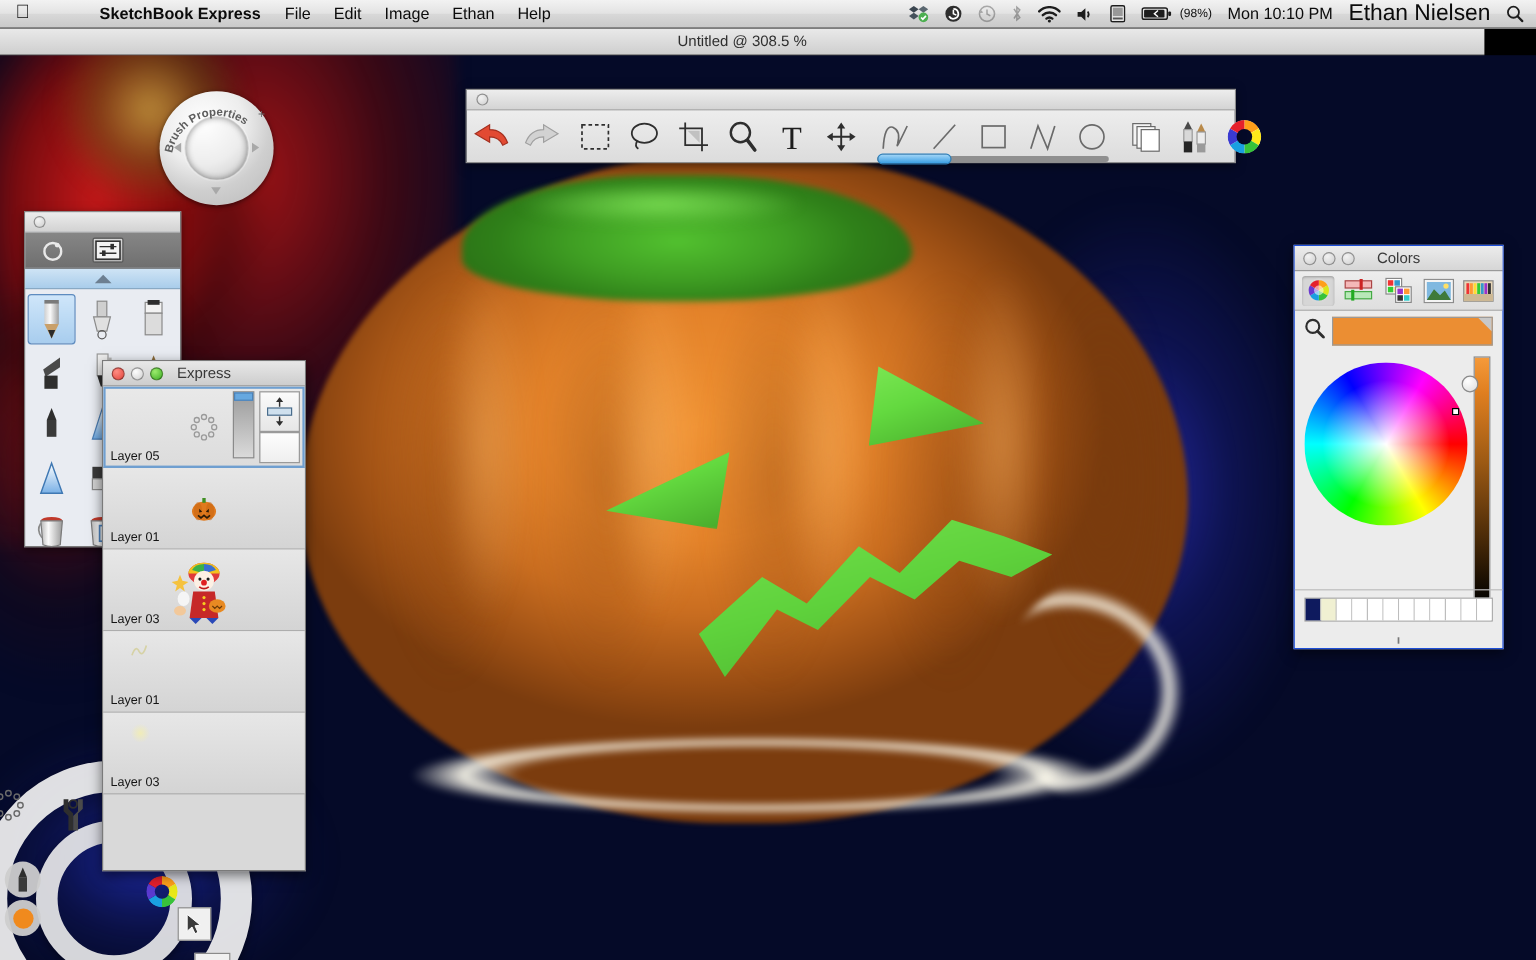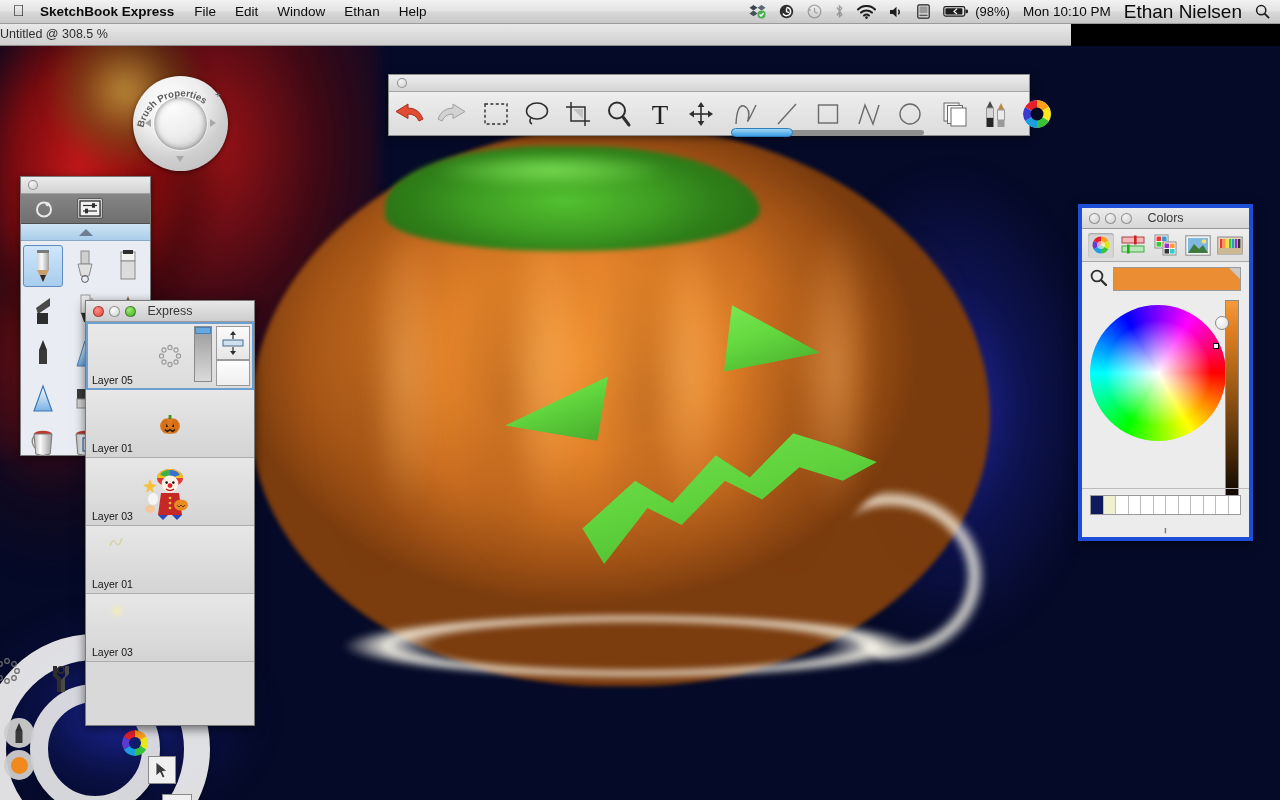--- a/index.html
+++ b/index.html
@@ -13,43 +13,43 @@
 
   
   #menubar {
     position:absolute; left:0; top:0; width:1280px; height:24px;
     background:linear-gradient(to bottom,#f2f2f2 0%,#e3e3e3 48%,#d8d8d8 52%,#c9c9c9 100%);
     border-bottom:1px solid #9b9b9b;
     display:flex; align-items:center; z-index:100;
     font-size:13.5px; color:#0b0b0b;
   }
   #menubar .apple { margin-left:13px; margin-right:15px; font-size:16px; line-height:1; position:relative; top:-1px; }
-  #menubar .app-name { font-weight:bold; margin-right:20px; font-size:13.5px; }
+  #menubar .app-name { font-weight:bold; margin-right:20px; font-size:13.5px;margin-left:43px; }
   #menubar .mi { margin-right:19px; font-size:13.5px; }
   #menubar .right { margin-left:auto; display:flex; align-items:center; gap:13px; padding-right:10px; }
   #menubar .right .si { display:flex; align-items:center; font-size:13px; color:#1a1a1a; }
-  .pct { font-size:13px; margin-left:-7px;text-align:right; }
+  .pct { font-size:10px; margin-left:-7px;text-align:right; }
   .clock { font-size:13.5px; }
   .user { font-size:19px; }
 
   
   .ico-svg { display:block; }
   .dim { opacity:.35; }
 
   
   #canvas-area {
     position:absolute; left:0; top:24px; width:1280px; height:776px;
     overflow:hidden;
   }
   
   #doc-titlebar {
-    position:absolute; left:0; top:0; width:1071px; height:22px;
+    position:absolute; left:0; top:0; width:1237px; height:22px;
     background:linear-gradient(to bottom,#e9e9e9,#cfcfcf);
     border-bottom:1px solid #8e8e8e;
-    text-align:left; font-size:12.5px; color:#2e2e2e; line-height:21px;
+    text-align:center; font-size:12.5px; color:#2e2e2e; line-height:21px;
     z-index:20;
   }
 
   
   #painting { position:absolute; left:0; top:22px; width:1280px; height:754px; background:#050a28; overflow:hidden; }
   .pt { position:absolute; }
 
   
   .curtain {
     left:-40px; top:-20px; width:420px; height:430px;
@@ -220,21 +220,21 @@
   .layer .reorder2 {
     position:absolute; right:4px; top:38px; width:34px; height:26px;
     background:linear-gradient(to bottom,#fdfdfd,#efefef); border:1px solid #9a9a9a;
   }
   .thumb-bg { width:104px; height:58px; border-radius:2px;
      background:radial-gradient(ellipse 60px 34px at 52px 52px,#2a47b8 0%,#13227e 45%,#0a1146 75%,#060b2e 100%);
      box-shadow:inset 0 0 6px rgba(0,0,0,.6); }
 
   
   #colors { left:1078px; top:180px; width:175px; height:337px;
-      background:#ececec; border:4px solid #1d4ed8; box-shadow:0 3px 10px rgba(0,0,0,.55); }
+      background:#ececec; border:1px solid #1d4ed8; box-shadow:0 3px 10px rgba(0,0,0,.55); }
   #colors .tb { background:linear-gradient(to bottom,#ececec,#d6d6d6); }
   #colors .tb .title { font-size:12.5px; color:#3a3a3a; }
   #colors .modebar { height:33px; display:flex; align-items:center; gap:6px; padding:0 6px;
       background:linear-gradient(to bottom,#eeeeee,#dedede); border-bottom:1px solid #a8a8a8; }
   #colors .mode { width:28px; height:25px; display:flex; align-items:center; justify-content:center; border-radius:3px; }
   #colors .mode.sel { background:#d6d6d6; box-shadow:inset 0 1px 2px rgba(0,0,0,.25); }
   #colors .searchrow { height:34px; display:flex; align-items:center; gap:6px; padding:0 8px; }
   #colors .swatchbig { flex:1; height:24px; border:1px solid #9a9a9a; position:relative; }
   #colors .swatchbig::after { content:""; position:absolute; right:0; top:0;
       border-top:11px solid #c8c8c8; border-left:11px solid transparent; }
@@ -283,21 +283,21 @@
   .lg-sq { width:28px; height:28px; background:#f0f0f0; border:1px solid #8a8a8a; display:flex; align-items:center; justify-content:center; }
 </style>
 </head>
 <body>
 
 <div id="menubar">
   <span class="apple"></span>
   <span class="app-name">SketchBook Express</span>
   <span class="mi">File</span>
   <span class="mi">Edit</span>
-  <span class="mi">Window</span>
+  <span class="mi">Image</span>
   <span class="mi">Ethan</span>
   <span class="mi">Help</span>
 
   <div class="right">
     <span class="si">
       <svg class="ico-svg" width="17" height="15" viewBox="0 0 17 15">
         <path d="M4.5 1 L0.5 3.8 L4.5 6.6 L8.5 3.8 Z" fill="#3b4650"></path>
         <path d="M12.5 1 L8.5 3.8 L12.5 6.6 L16.5 3.8 Z" fill="#5a6770"></path>
         <path d="M0.5 9.4 L4.5 6.6 L8.5 9.4 L4.5 12.2 Z" fill="#45525c"></path>
         <path d="M16.5 9.4 L12.5 6.6 L8.5 9.4 L12.5 12.2 Z" fill="#5a6770"></path>

